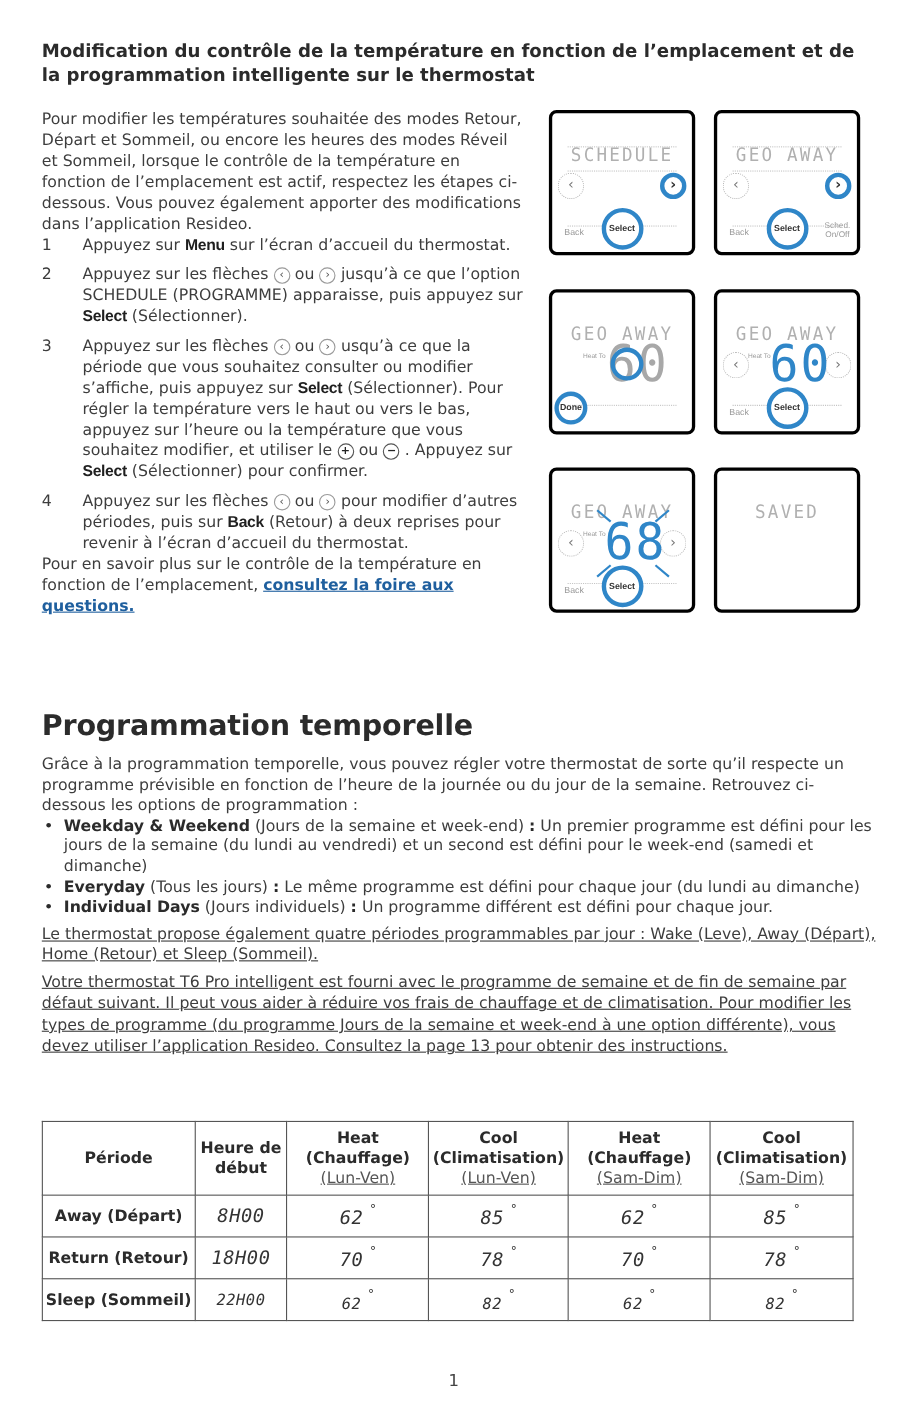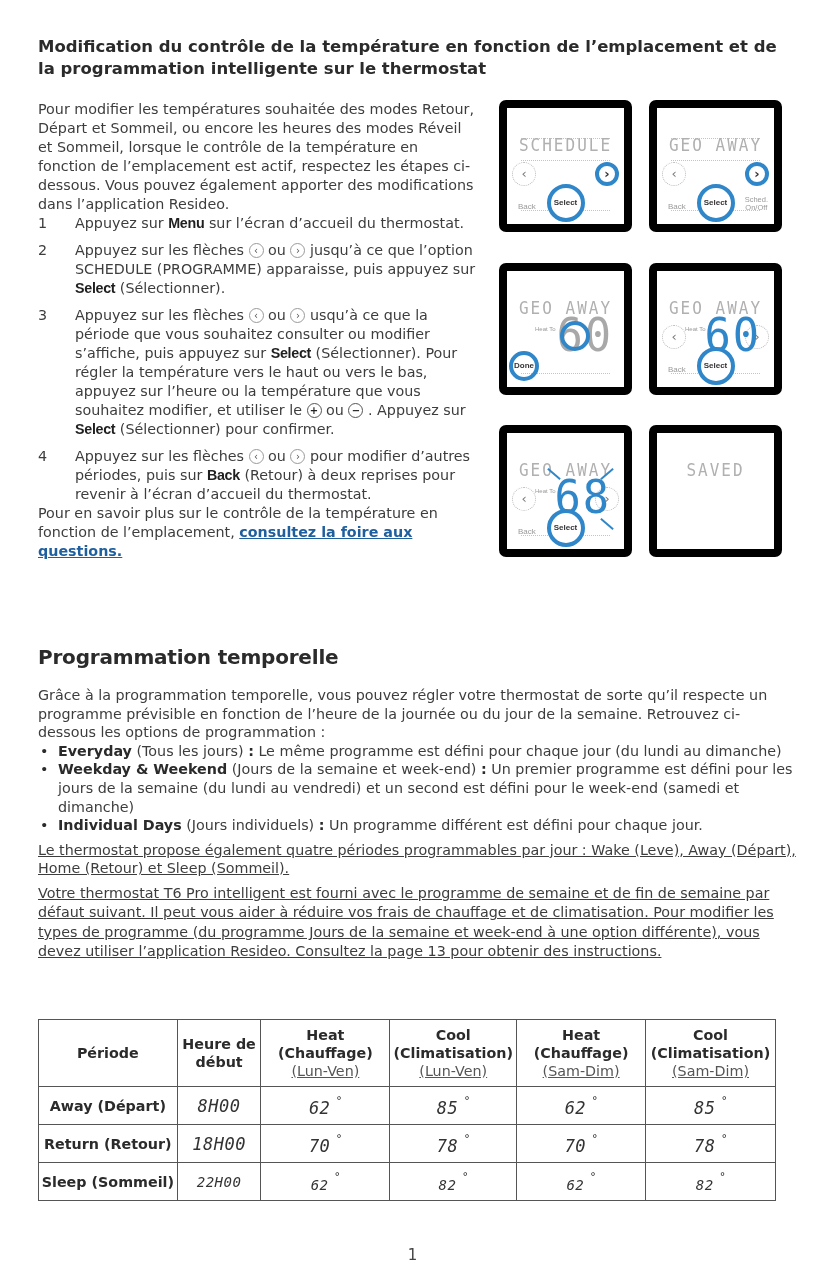--- a/index.html
+++ b/index.html
@@ -14,39 +14,39 @@
   .step + .step { margin-top: 8px; }
   .step .num { width: 37px; flex: none; }
   .step .txt { flex: 1; }
   .kw { font-family: "Liberation Sans", sans-serif; font-weight: bold; font-stretch: condensed; color: #1f1f1f; letter-spacing: -0.3px; }
   .ic { display: inline-block; width: 15px; height: 15px; border: 1px solid #9a9a9a; border-radius: 50%; font-size: 10px; line-height: 13px; text-align: center; vertical-align: 1px; color: #555; }
   .ic.solid { font-weight: bold; color: #222; border-color: #555; }
   .more { margin-top: 20px; }
   .link { color: #1f5f9e; font-weight: bold; text-decoration: underline; }
 
   
-  .screen { position: absolute; width: 133px; height: 132px; border: 8px solid #000000; border-radius: 7px; background: #fff; }
+  .screen { position: absolute; width: 133px; height: 132px; border: 3px solid #000000; border-radius: 7px; background: #fff; }
   .screen .lcd-title { position: absolute; left: 0; right: 0; top: 28px; text-align: center; font-family: "DejaVu Sans Mono", monospace; font-size: 16px; color: #b0b0b0; letter-spacing: 2px; font-weight: normal; transform: scaleY(1.05); }
   .screen .dotline { position: absolute; left: 14px; right: 14px; border-top: 1px dotted #c4c4c4; }
   .screen .nav { position: absolute; top: 54px; width: 24px; height: 24px; border: 1px dotted #bbb; border-radius: 50%; text-align: center; font-size: 13px; line-height: 22px; color: #777; }
   .screen .nav.l { left: 5px; }
   .screen .nav.r { right: 5px; }
   .screen .nav.hl { border: 4px solid #2f86c8; line-height: 16px; color: #333; font-weight: bold; }
   .screen .btn-back { position: absolute; left: 11px; bottom: 13px; font-size: 8px; color: #9a9a9a; font-family: "Liberation Sans", sans-serif; }
   .screen .btn-select { position: absolute; left: 50%; bottom: 2px; margin-left: -19px; width: 38px; height: 38px; border: 4px solid #2f86c8; border-radius: 50%; font-size: 8px; font-weight: bold; line-height: 30px; text-align: center; color: #333; font-family: "Liberation Sans", sans-serif; background: #fff; }
   .screen .btn-sched { position: absolute; right: 6px; bottom: 12px; font-size: 7.5px; color: #9a9a9a; text-align: center; line-height: 8px; font-family: "Liberation Sans", sans-serif; }
   .screen .btn-done { position: absolute; left: 2px; bottom: 6px; width: 30px; height: 30px; border: 4px solid #2f86c8; border-radius: 50%; font-size: 8px; font-weight: bold; line-height: 22px; text-align: center; color: #333; font-family: "Liberation Sans", sans-serif; }
   .screen .heatto { position: absolute; top: 55px; font-size: 6px; color: #999; font-family: "Liberation Sans", sans-serif; }
   .screen .bignum { position: absolute; top: 40px; font-family: "DejaVu Sans Mono", monospace; font-size: 46px; line-height: 48px; letter-spacing: 2px; transform: scaleX(0.95); }
   .screen .bignum.gray { color: #a8a8a8; }
   .screen .bignum.blue { color: #2f86c8; }
   .screen .touch { position: absolute; width: 30px; height: 30px; border: 4px solid #2f86c8; border-radius: 50%; }
   .screen .ray { position: absolute; width: 16px; height: 2px; background: #2f86c8; }
 
-  .h1 { position: absolute; left: 38px; top: 645px; font-size: 20px; font-weight: bold; color: #2b2b2b; letter-spacing: -0.2px; font-family: "DejaVu Sans", sans-serif; }
+  .h1 { position: absolute; left: 38px; top: 645px; font-size: 26px; font-weight: bold; color: #2b2b2b; letter-spacing: -0.2px; font-family: "DejaVu Sans", sans-serif; }
 
   .body2 { position: absolute; left: 38px; top: 686px; width: 760px; font-size: 14.3px; line-height: 18.6px; color: #3d3d3d; }
   .body2 p { margin: 0; }
   .body2 ul { list-style: none; margin: 0; }
   .body2 li { position: relative; padding-left: 20px; }
   .body2 li::before { content: "\2022"; position: absolute; left: 2px; top: 0; color: #2b2b2b; }
   .body2 .b { font-weight: bold; color: #2b2b2b; }
   .gap { margin-top: 6px !important; text-decoration: underline; }
 
   table.sched { position: absolute; left: 38px; top: 1019px; width: 738px; border-collapse: collapse; font-size: 14.3px; color: #2b2b2b; }
@@ -152,22 +152,22 @@
 
 <div class="screen" style="left:649px; top:425px;">
   <div class="lcd-title">SAVED</div>
 </div>
 
 <div class="h1">Programmation temporelle</div>
 
 <div class="body2">
   <p>Grâce à la programmation temporelle, vous pouvez régler votre thermostat de sorte qu’il respecte un programme prévisible en fonction de l’heure de la journée ou du jour de la semaine. Retrouvez ci-dessous les options de programmation :</p>
   <ul>
+    <li><span class="b">Weekday &amp; Weekend</span><span> (Jours de la semaine et week-end) </span><span class="b">:</span><span> Un premier programme est défini pour les jours de la semaine (du lundi au vendredi) et un second est défini pour le week-end (samedi et dimanche)</span></li>
     <li><span class="b">Everyday</span><span> (Tous les jours) </span><span class="b">:</span><span> Le même programme est défini pour chaque jour (du lundi au dimanche)</span></li>
-    <li><span class="b">Weekday &amp; Weekend</span><span> (Jours de la semaine et week-end) </span><span class="b">:</span><span> Un premier programme est défini pour les jours de la semaine (du lundi au vendredi) et un second est défini pour le week-end (samedi et dimanche)</span></li>
     <li><span class="b">Individual Days</span><span> (Jours individuels) </span><span class="b">:</span><span> Un programme différent est défini pour chaque jour.</span></li>
   </ul>
   <p class="gap">Le thermostat propose également quatre périodes programmables par jour : Wake (Leve), Away (Départ), Home (Retour) et Sleep (Sommeil).</p>
   <p class="gap" style="line-height:19.5px;">Votre thermostat T6 Pro intelligent est fourni avec le programme de semaine et de fin de semaine par défaut suivant. Il peut vous aider à réduire vos frais de chauffage et de climatisation. Pour modifier les types de programme (du programme Jours de la semaine et week-end à une option différente), vous devez utiliser l’application Resideo. Consultez la page 13 pour obtenir des instructions.</p>
 </div>
 
 <table class="sched">
   <colgroup>
     <col style="width:139px">
       <col style="width:84px">

